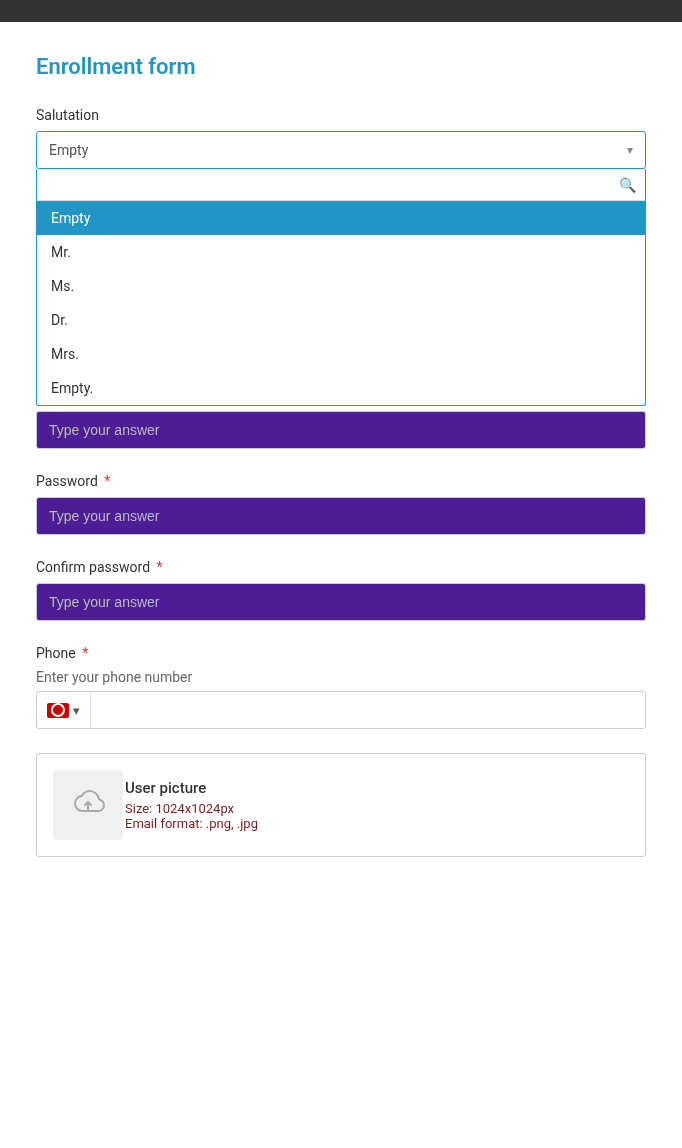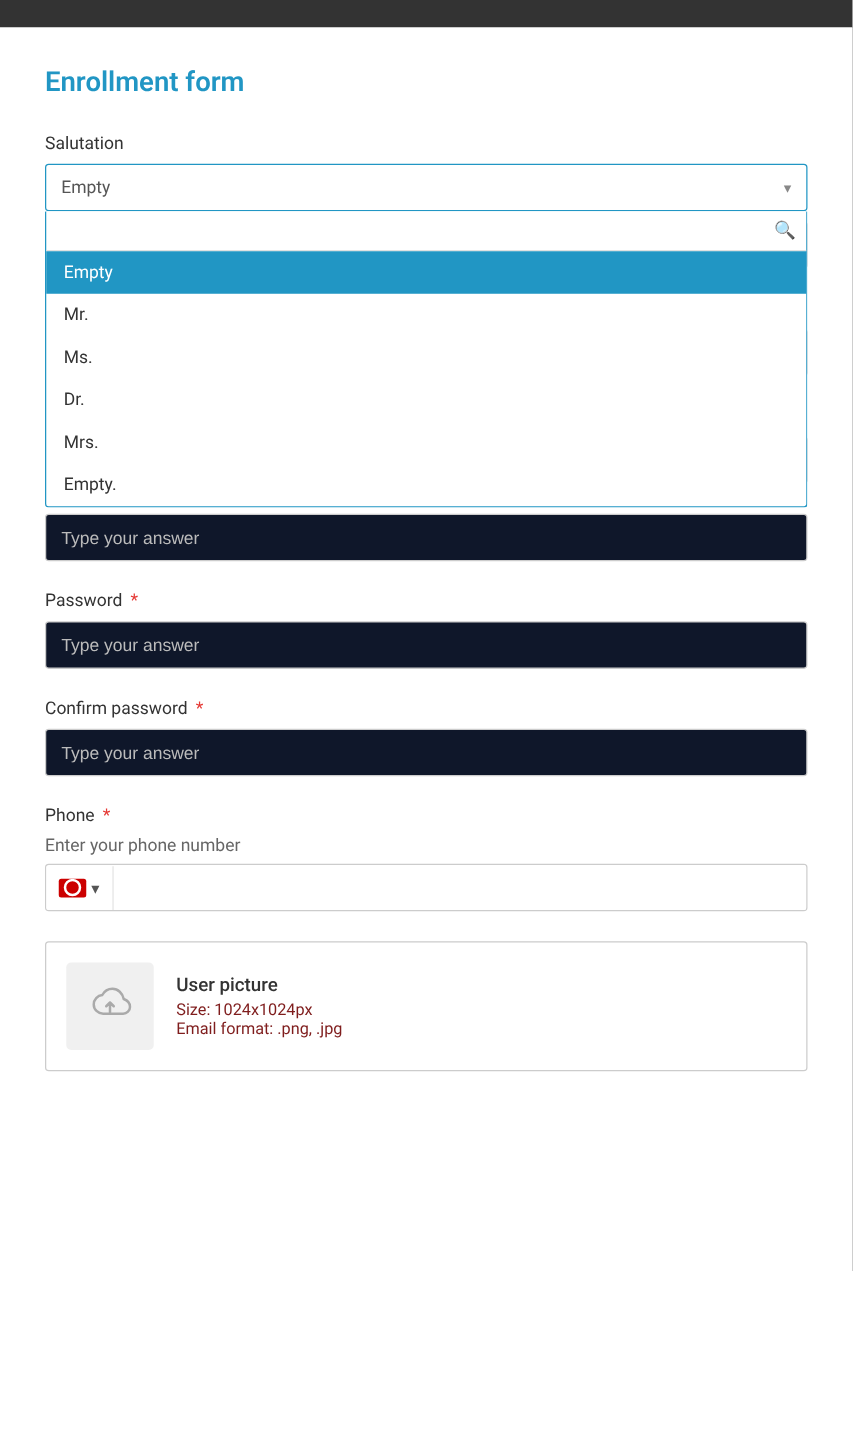--- a/index.html
+++ b/index.html
@@ -123,21 +123,21 @@
     }
 
     .text-input {
       width: 100%;
       border: 1.5px solid #ccc;
       border-radius: 3px;
       padding: 10px 12px;
       font-size: 14px;
       color: #888;
       outline: none;
-      background: #0f172a;
+      background: #4c1d95;
     }
 
     .text-input::placeholder {
       color: #bbb;
     }
 
     .phone-row {
       display: flex;
       align-items: center;
       border: 1.5px solid #ccc;
@@ -184,21 +184,21 @@
       flex: 1;
       border: none;
       outline: none;
       padding: 10px 10px;
       font-size: 14px;
     }
 
     .upload-area {
       display: flex;
       align-items: center;
-      gap: 18px;
+      gap: 2px;
       padding: 16px;
       border: 1.5px solid #ccc;
       border-radius: 3px;
     }
 
     .upload-icon-box {
       width: 70px;
       height: 70px;
       background: #f0f0f0;
       border-radius: 4px;

